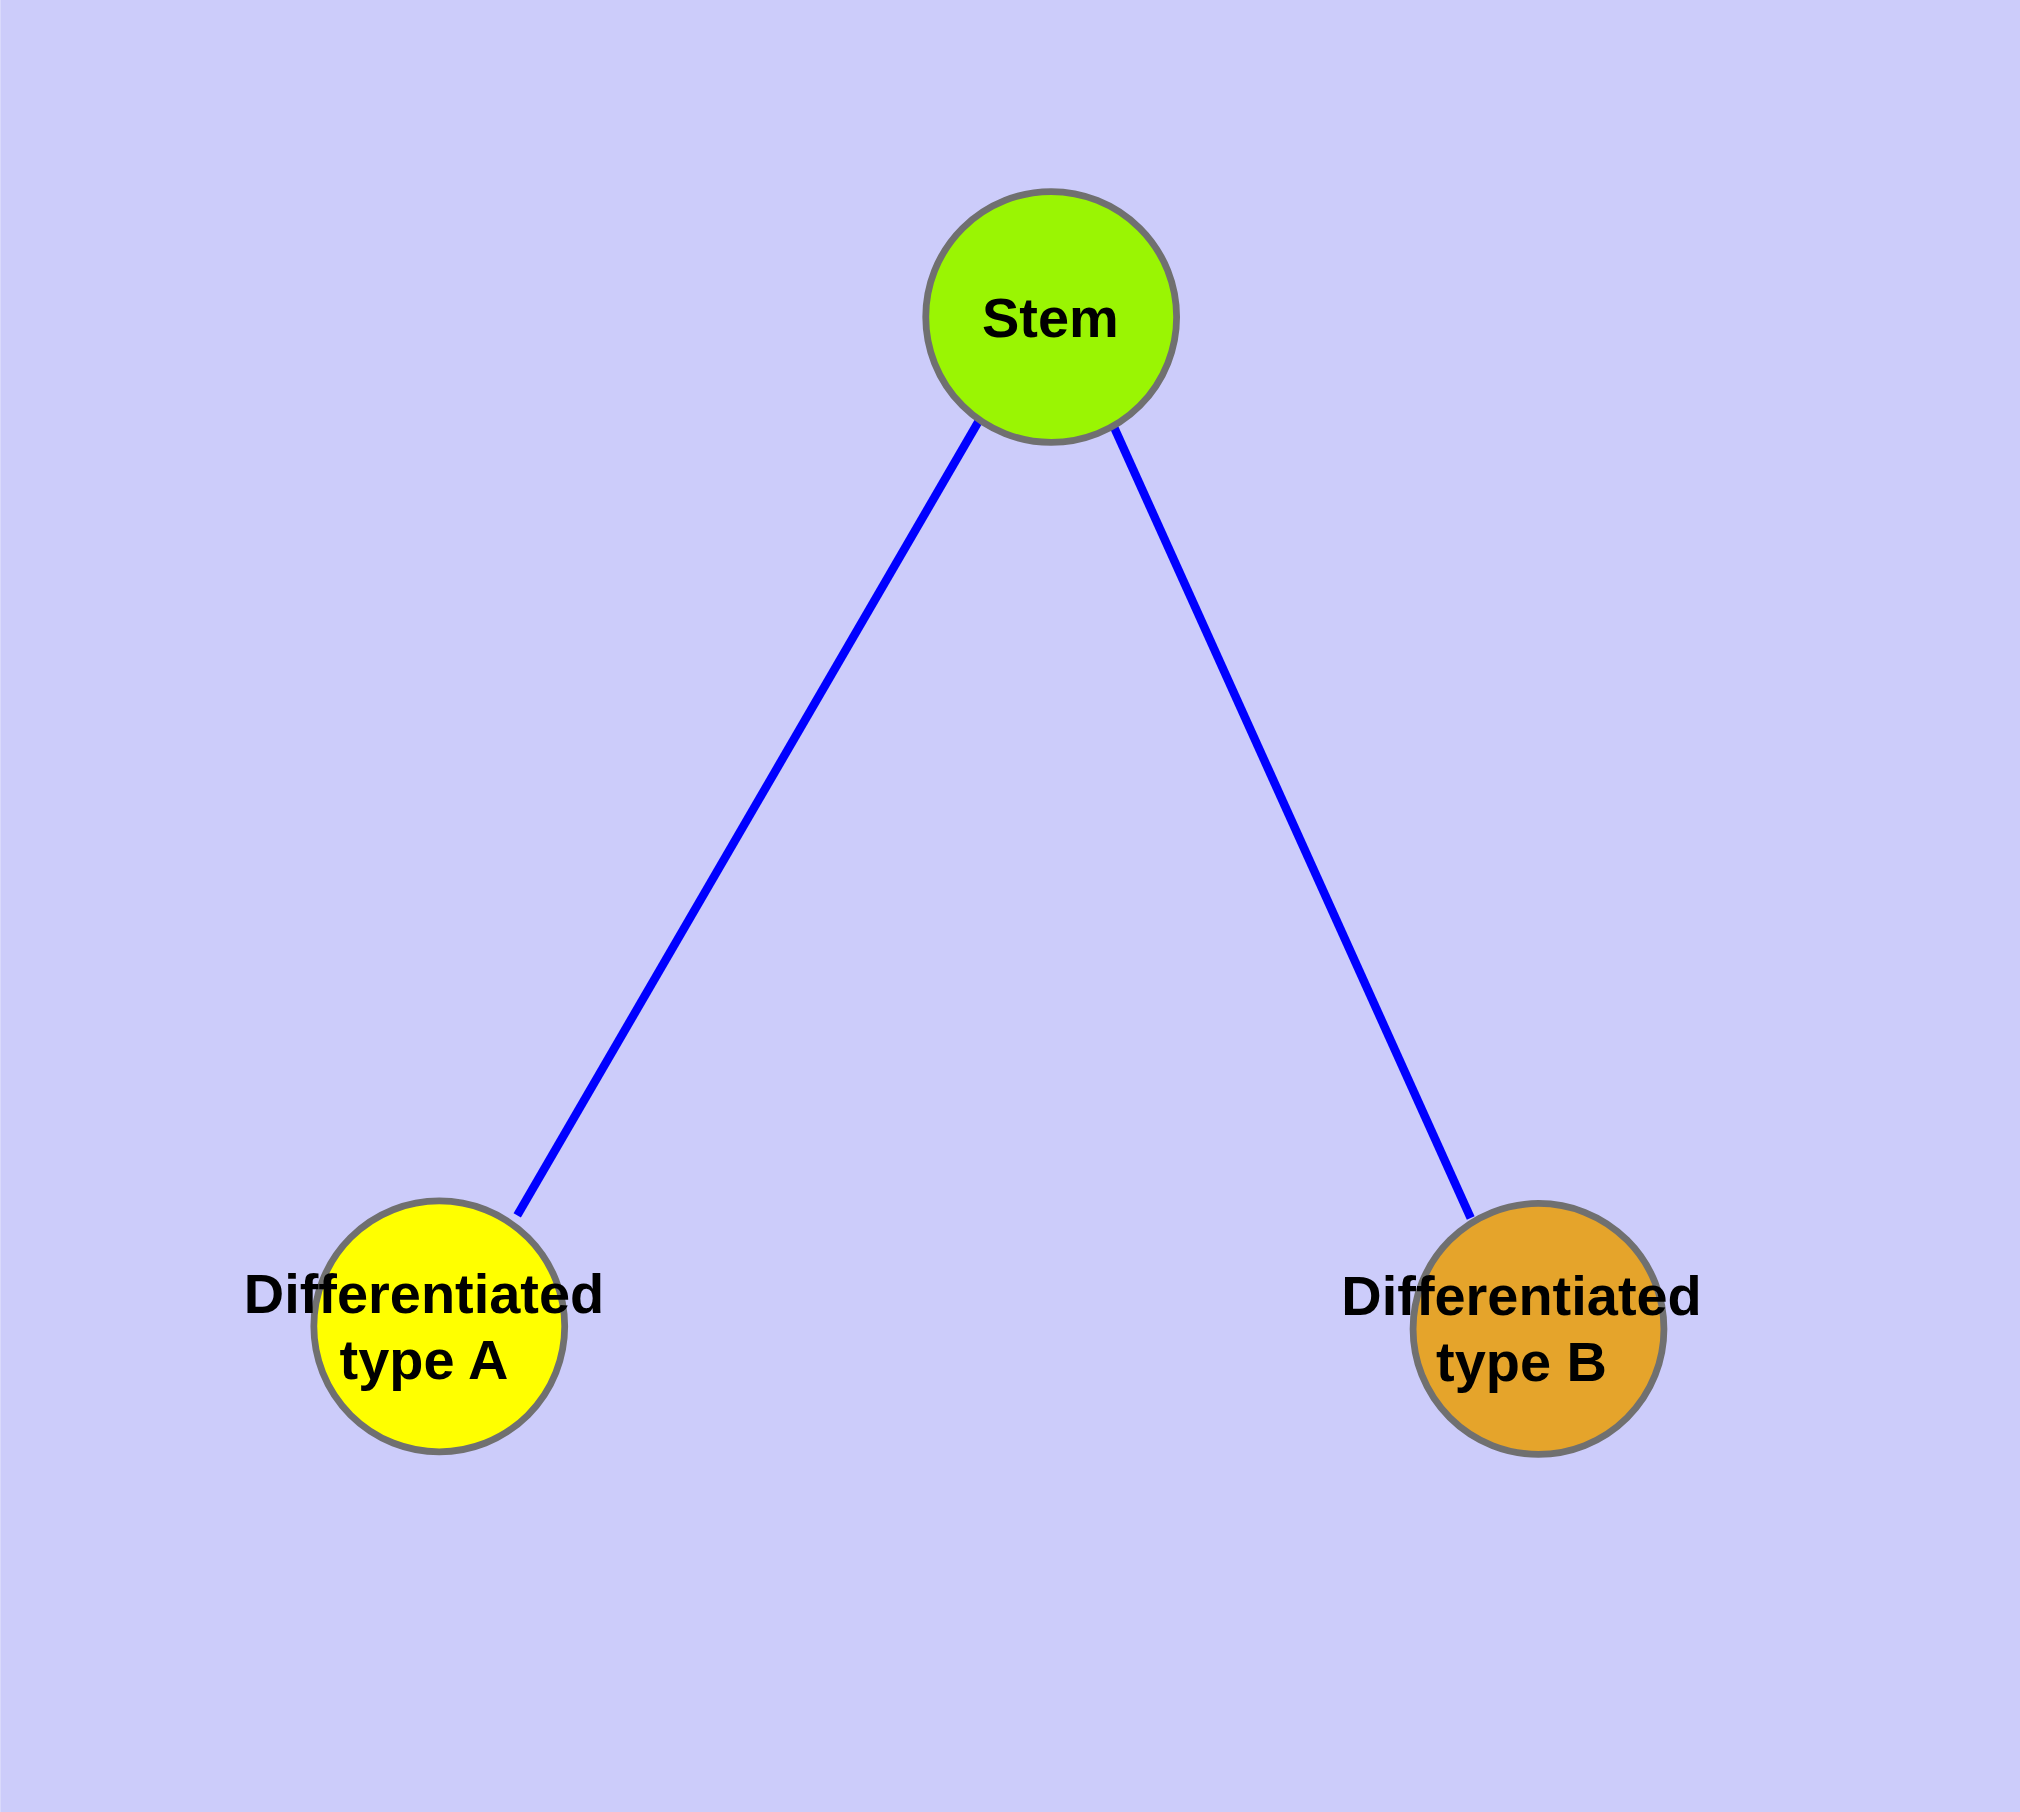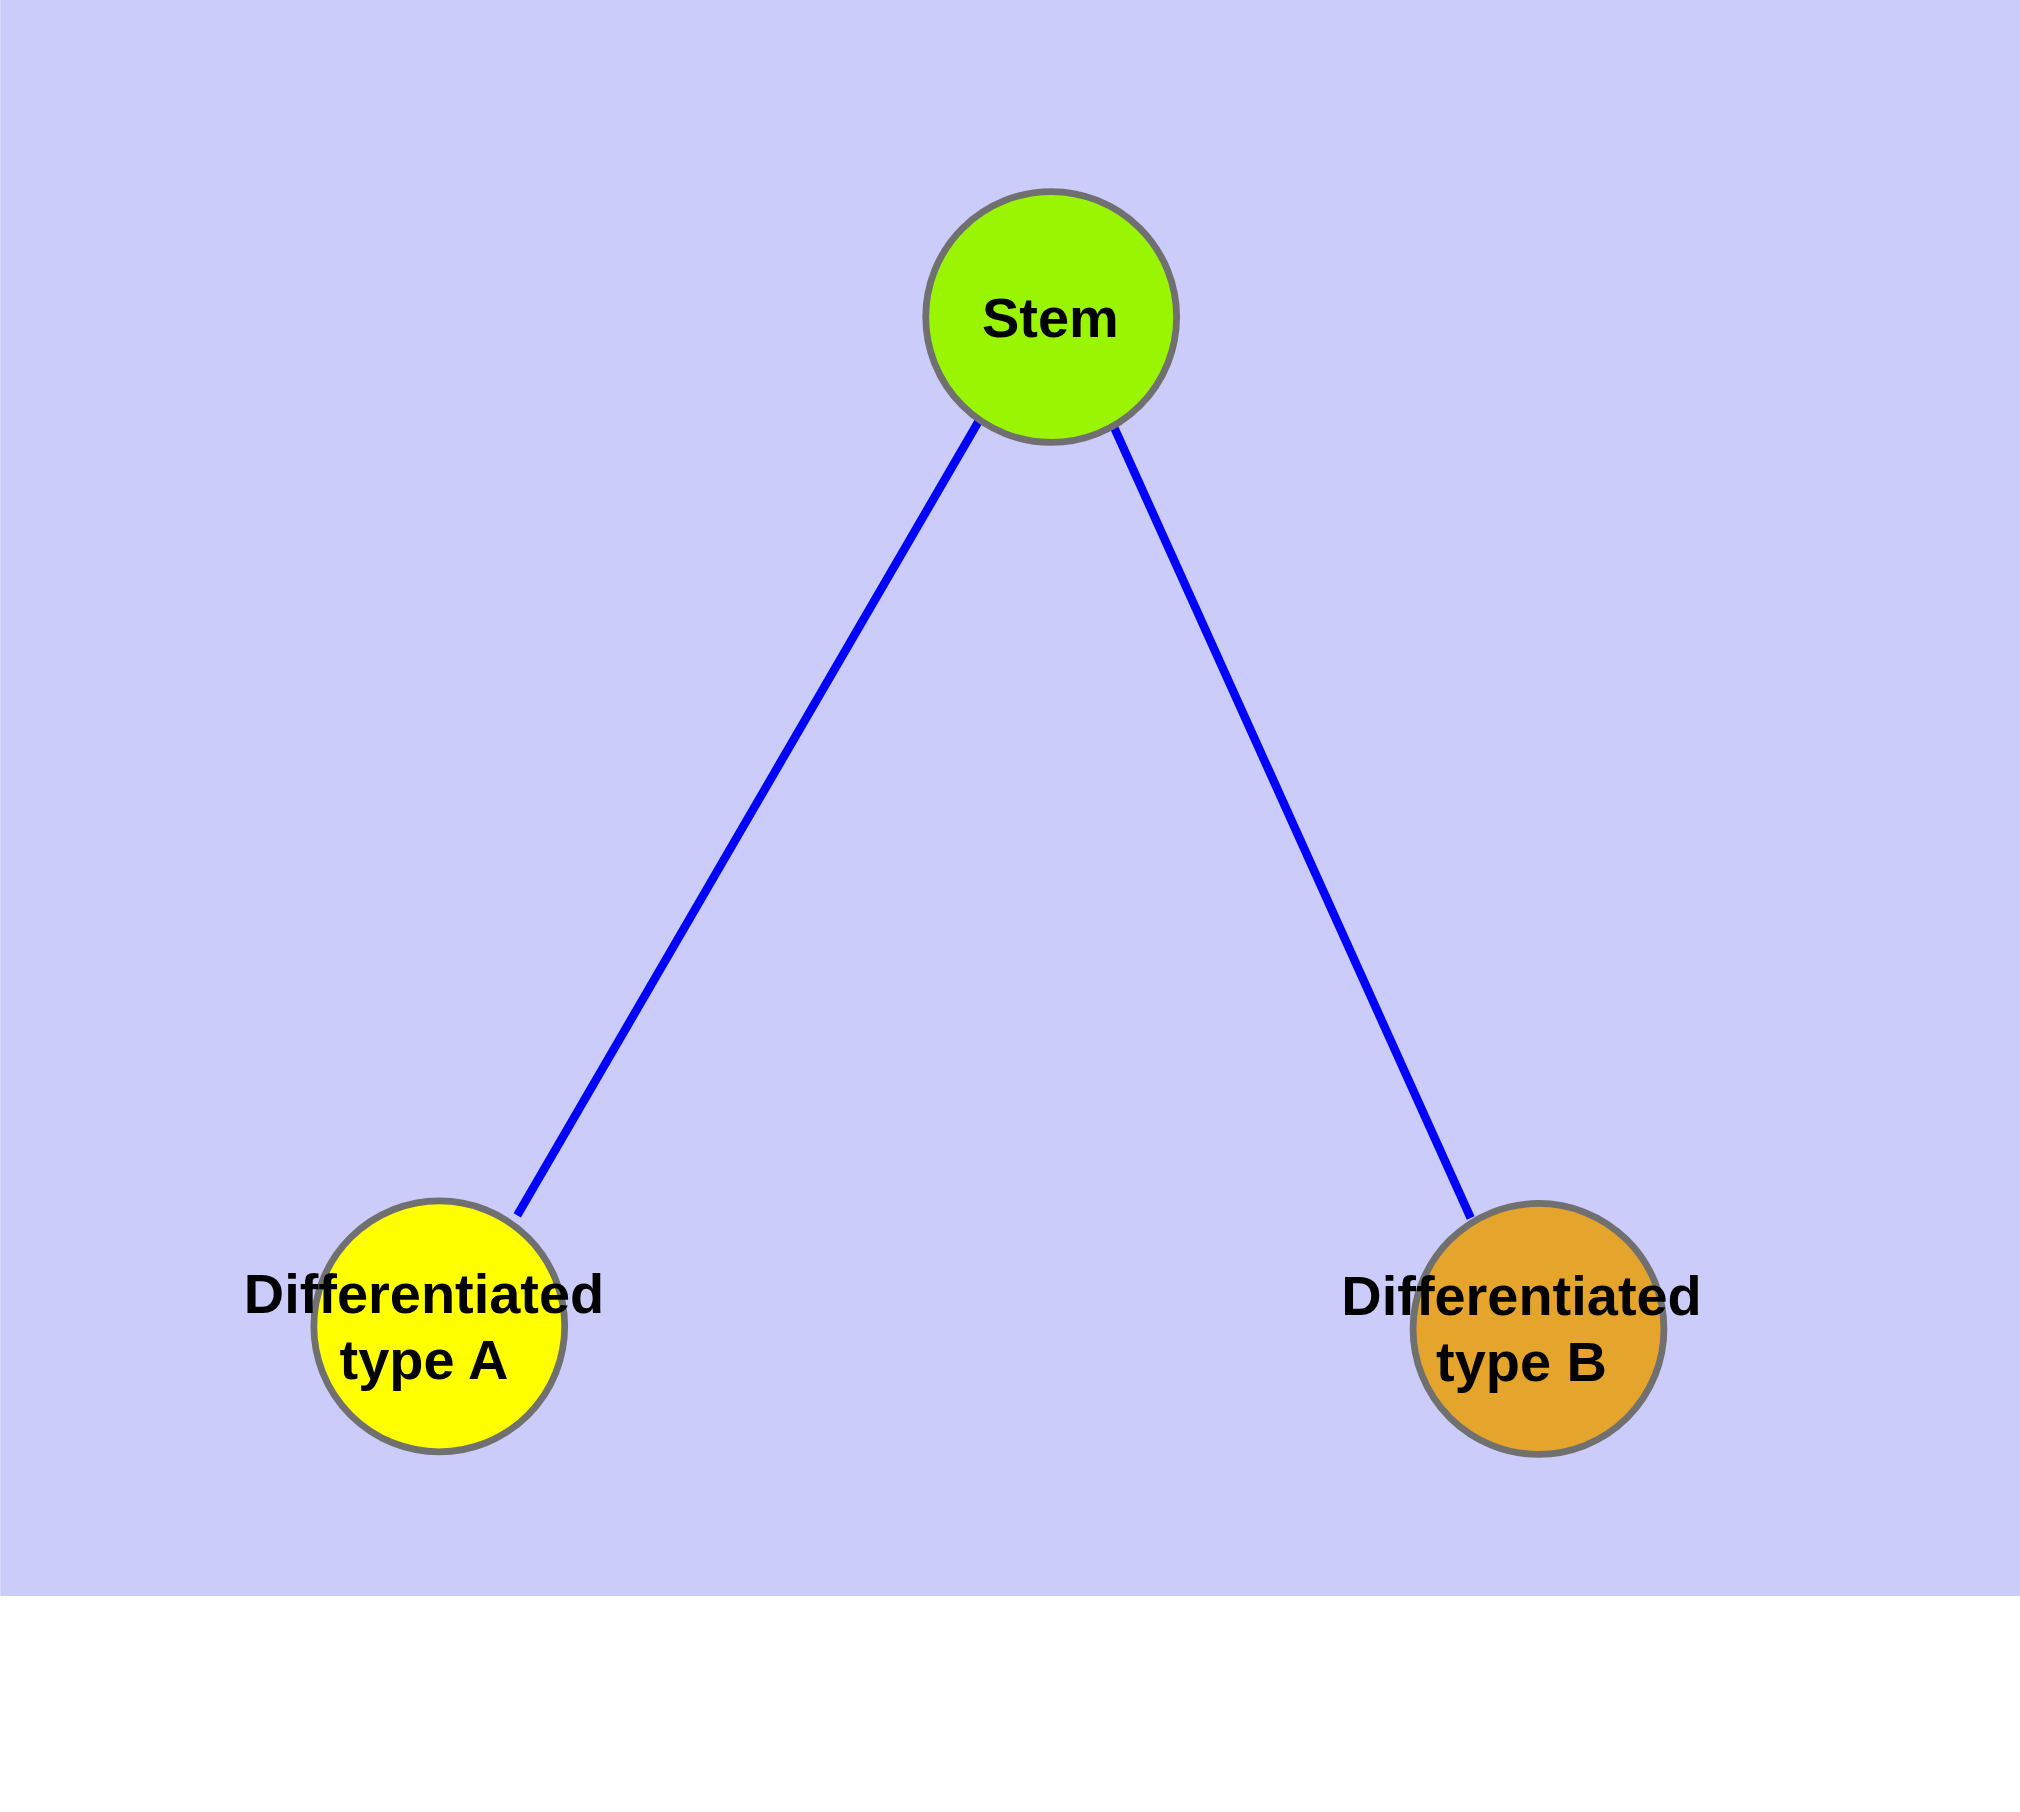--- a/index.html
+++ b/index.html
@@ -31,21 +31,21 @@
     font-weight: bold;
     fill: #000000;
   }
   .edge-line {
     stroke-linecap: butt;
   }
 </style>
 </head>
 <body>
 
-<div id="canvas-wrap" style="width: 2021px; height: 1596px;">
+<div id="canvas-wrap" style="width: 2021px; height: 1812px;">
   <svg id="graph-svg" viewBox="0 0 2384 2138" xmlns="http://www.w3.org/2000/svg">
 
     <rect id="bg-rect" x="0" y="0" width="2384" height="2138" fill="#ccccfa"></rect>
 
     <g id="edge-layer">
       <line class="edge-line" id="edge-0" x1="1155" y1="496" x2="610" y2="1434" stroke="#0000ff" stroke-width="10"></line>
       <line class="edge-line" id="edge-1" x1="1311" y1="497" x2="1735" y2="1437" stroke="#0000ff" stroke-width="10"></line>
     </g>
 
     <g id="node-layer">

